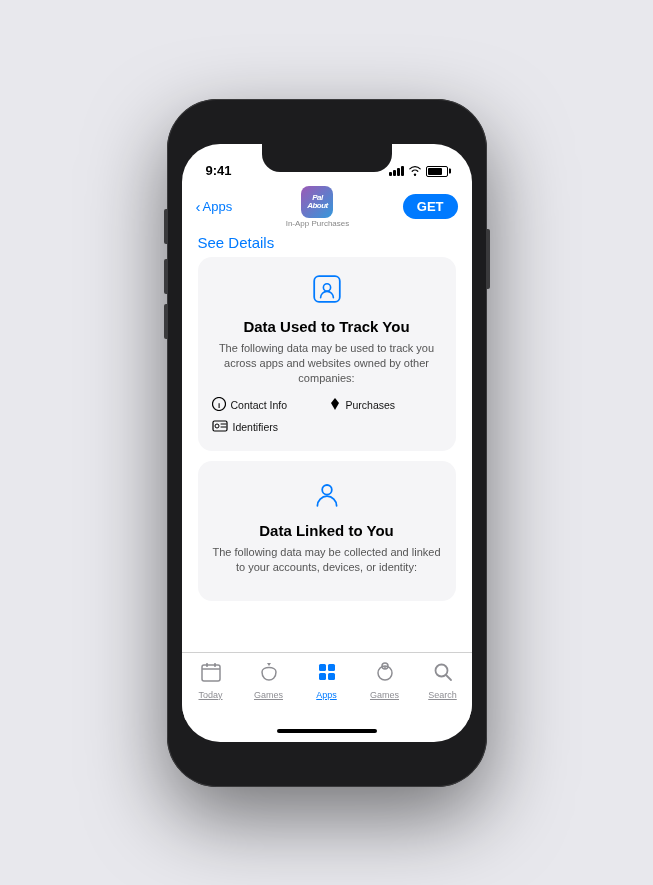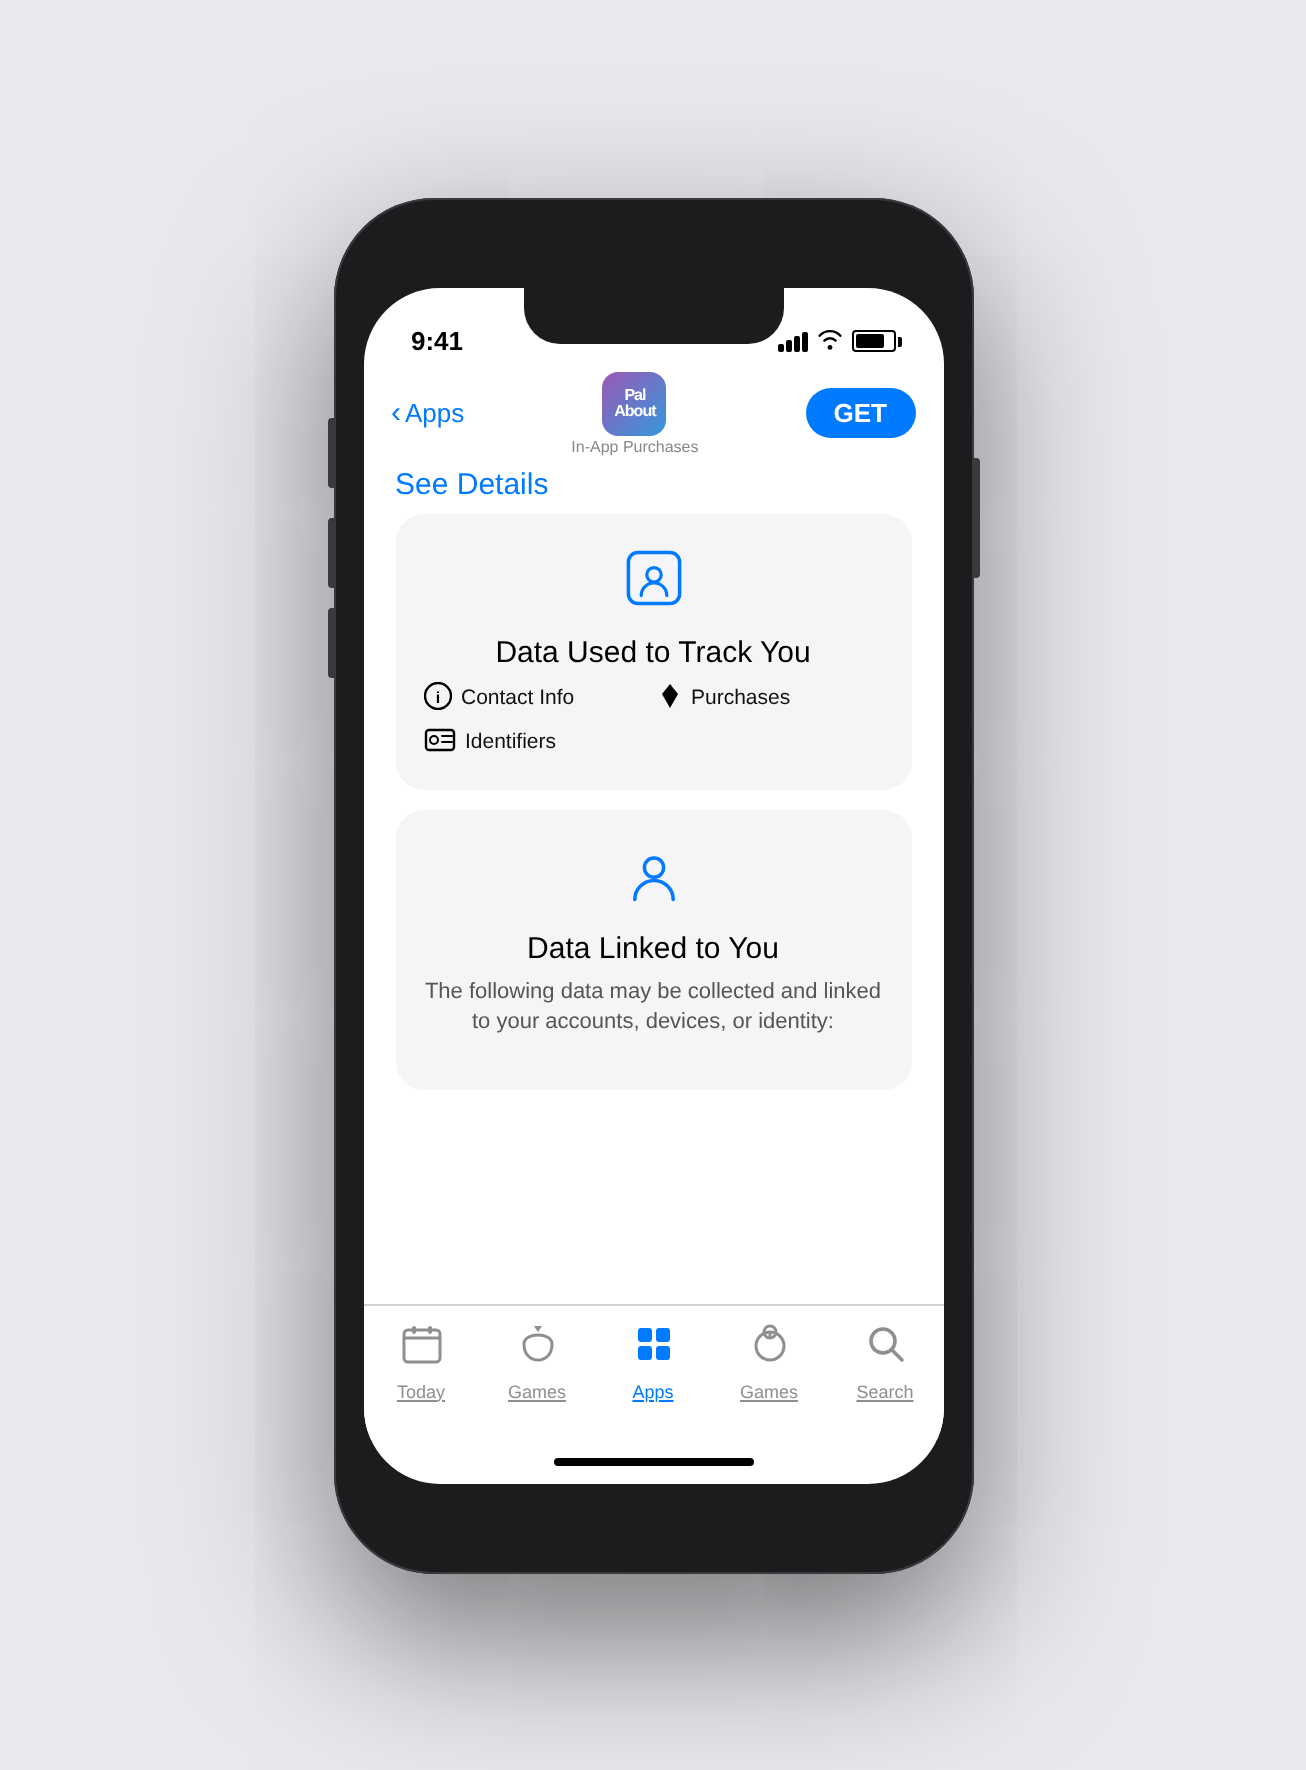--- a/index.html
+++ b/index.html
@@ -240,21 +240,21 @@
       margin-bottom: 10px;
       text-align: center;
     }
     .card-icon {
       font-size: 28px;
       margin-bottom: 6px;
       color: #007aff;
     }
     .card-title {
       font-size: 15px;
-      font-weight: 400;
+      font-weight: 700;
       color: #000;
       margin-bottom: 6px;
     }
     .card-desc {
       font-size: 11px;
       color: #555;
       line-height: 1.4;
       margin-bottom: 10px;
     }
     .data-items {
@@ -361,21 +361,21 @@
       </div>
     </div>
 
     <div class="nav-bar">
       <div class="nav-back">
         <span class="nav-back-chevron">‹</span>
         <span>Apps</span>
       </div>
       <div class="nav-center">
         <div class="app-icon-nav">
-          <span style="font-size:8px; font-weight:800; letter-spacing:-0.5px;">Pal<br>About</span>
+          <span style="font-size:8px; font-weight:800; letter-spacing:-0.5px;font-style:italic;">Pal<br>About</span>
         </div>
         <span class="nav-subtitle">In-App Purchases</span>
       </div>
       <button class="get-button">GET</button>
     </div>
 
     <div class="content">
 
       <div class="privacy-header">
         <span class="see-details">See Details</span>
@@ -383,20 +383,21 @@
 
       <div class="card">
         <div class="card-icon tracking-icon">
           <svg viewBox="0 0 40 40" fill="none" xmlns="http://www.w3.org/2000/svg">
             <rect x="4" y="4" width="32" height="32" rx="6" stroke="#007aff" stroke-width="2.2" fill="none"></rect>
             <circle cx="20" cy="18" r="4.5" stroke="#007aff" stroke-width="2" fill="none"></circle>
             <path d="M12 31c0-4.4 3.6-8 8-8s8 3.6 8 8" stroke="#007aff" stroke-width="2" fill="none" stroke-linecap="round"></path>
           </svg>
         </div>
         <div class="card-title">Data Used to Track You</div>
+        <div class="card-desc">The following data may be used to track you across apps and websites owned by other companies:</div>
         <div class="data-items">
           <div class="data-item">
             <span class="data-item-icon">
               <svg width="14" height="14" viewBox="0 0 14 14">
                   <circle cx="7" cy="7" r="6.5" stroke="#000" stroke-width="1.2" fill="none"></circle>
                   <text x="7" y="10.5" text-anchor="middle" font-size="8" font-weight="700" fill="#000">i</text>
                 </svg>
             </span>
             <span>Contact Info</span>
           </div>

